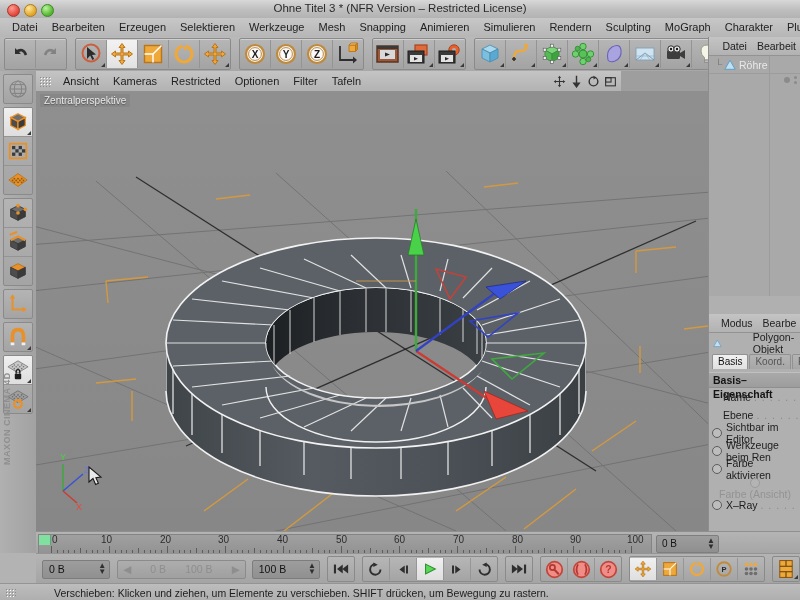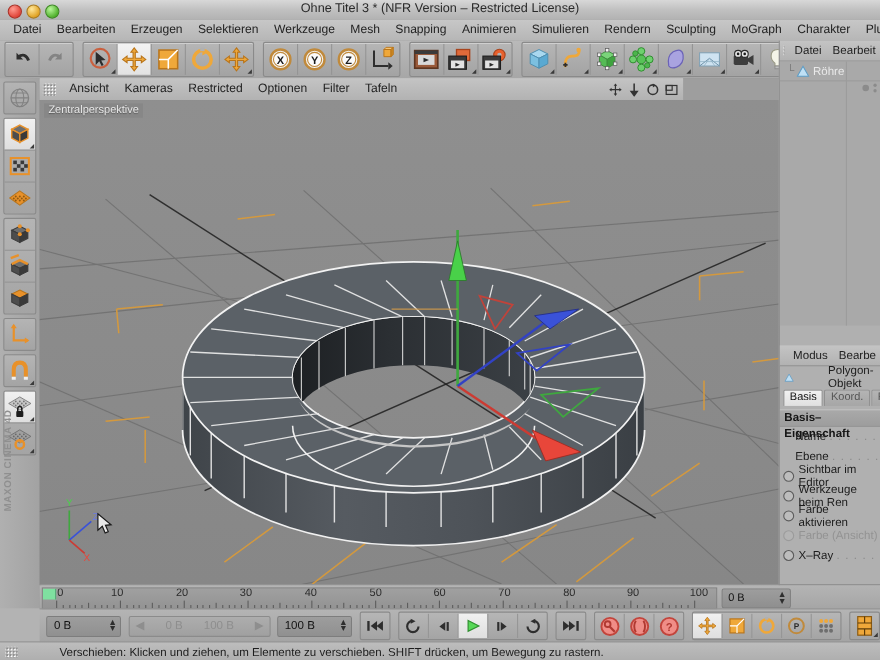--- a/index.html
+++ b/index.html
@@ -181,21 +181,21 @@
     font-size:10.5px;font-weight:bold;color:#141414;
     border-top:1px solid #c0c0c0;border-bottom:1px solid #8f8f8f;
   }
   .prow{height:18px;display:flex;align-items:center;font-size:10.5px;color:#1c1c1c;}
   .prow.ind{padding-left:14px;}
   .prow .rb{
     width:8px;height:8px;border-radius:50%;border:1px solid #5c5c5c;
     background:#bdbdbd;margin:0 4px 0 3px;flex:none;
   }
   .prow .dots{flex:1;overflow:hidden;white-space:nowrap;color:#8b8b8b;letter-spacing:1px;margin-left:3px;}
-  .prow.dim{color:#939393;}
+  .prow.dim{color:#939393;flex-direction:column;}
   .prow.dim .rb{border-color:#9b9b9b;background:#b4b4b4;}
 
   
   .timeline{
     position:absolute;left:36px;top:531px;width:764px;height:22px;
     background:linear-gradient(to bottom,#b4b4b4,#a5a5a5);
     border-top:1px solid #8f8f8f;
   }
   .tlstrip{
     position:absolute;left:2px;top:2px;width:612px;height:18px;

